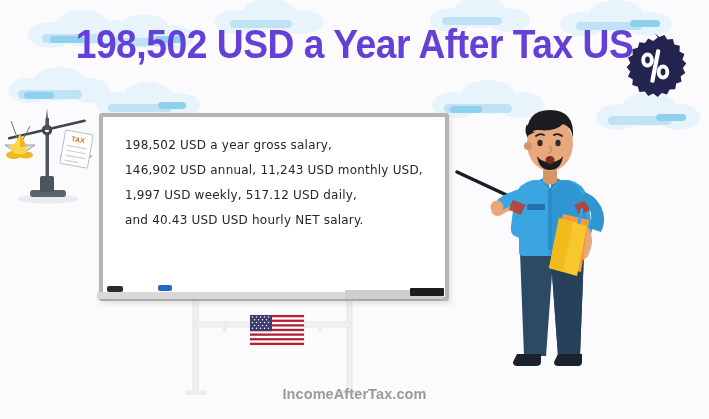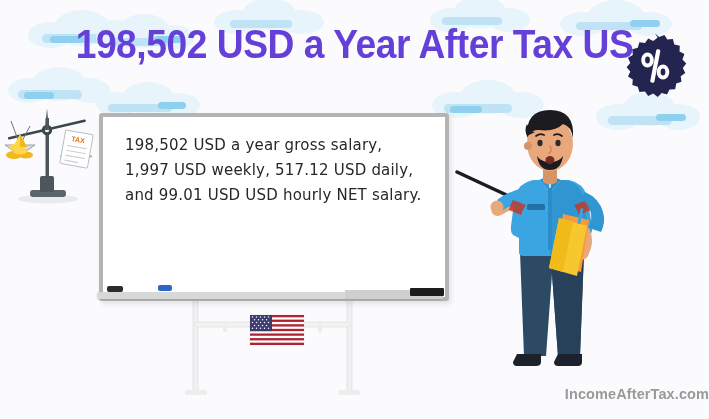--- a/index.html
+++ b/index.html
@@ -85,21 +85,21 @@
     z-index: 5;
   }
   #wb-lines {
     position: absolute;
     left: 22px;
     top: 16px;
     right: 12px;
   }
   .wb-line {
     font-family: "DejaVu Sans", sans-serif;
-    font-size: 15px;
+    font-size: 12px;
     color: #25282b;
     line-height: 25px;
     white-space: nowrap;
     letter-spacing: 0.2px;
   }
 
   
   #tray {
     position: absolute;
     left: 97px;
@@ -146,21 +146,21 @@
 
   
   #person { position: absolute; left: 455px; top: 96px; width: 190px; height: 280px; z-index: 5; }
 
   
   #footer {
     position: absolute;
     left: 0;
     top: 386px;
     width: 709px;
-    text-align: right;
+    text-align: center;
     font-family: "Liberation Sans", sans-serif;
     font-size: 14.5px;
     font-weight: bold;
     color: #9a9a9a;
     letter-spacing: 0.1px;
     z-index: 8;
   }
 </style>
 </head>
 <body>
@@ -308,22 +308,23 @@
       <rect x="38" y="26" width="4" height="10" fill="#ededed"></rect>
       <rect x="133" y="26" width="4" height="10" fill="#ededed"></rect>
       <rect x="0" y="94" width="22" height="5" rx="2" fill="#ededed"></rect>
       <rect x="153" y="94" width="22" height="5" rx="2" fill="#ededed"></rect>
     </svg>
   </div>
 
   <div id="whiteboard">
     <div id="wb-lines">
       <div class="wb-line">198,502 USD a year gross salary,</div>
+      <div class="wb-line">146,902 USD annual, 11,243 USD monthly USD,</div>
       <div class="wb-line">1,997 USD weekly, 517.12 USD daily,</div>
-      <div class="wb-line">and 99.01 USD USD hourly NET salary.</div>
+      <div class="wb-line">and 40.43 USD USD hourly NET salary.</div>
     </div>
   </div>
 
   <div id="tray"></div>
   <div id="tray-edge"></div>
   <div class="marker" id="marker-black"></div>
   <div class="marker" id="marker-blue"></div>
   <div class="marker" id="eraser-dark"></div>
 
   <div id="flag">

